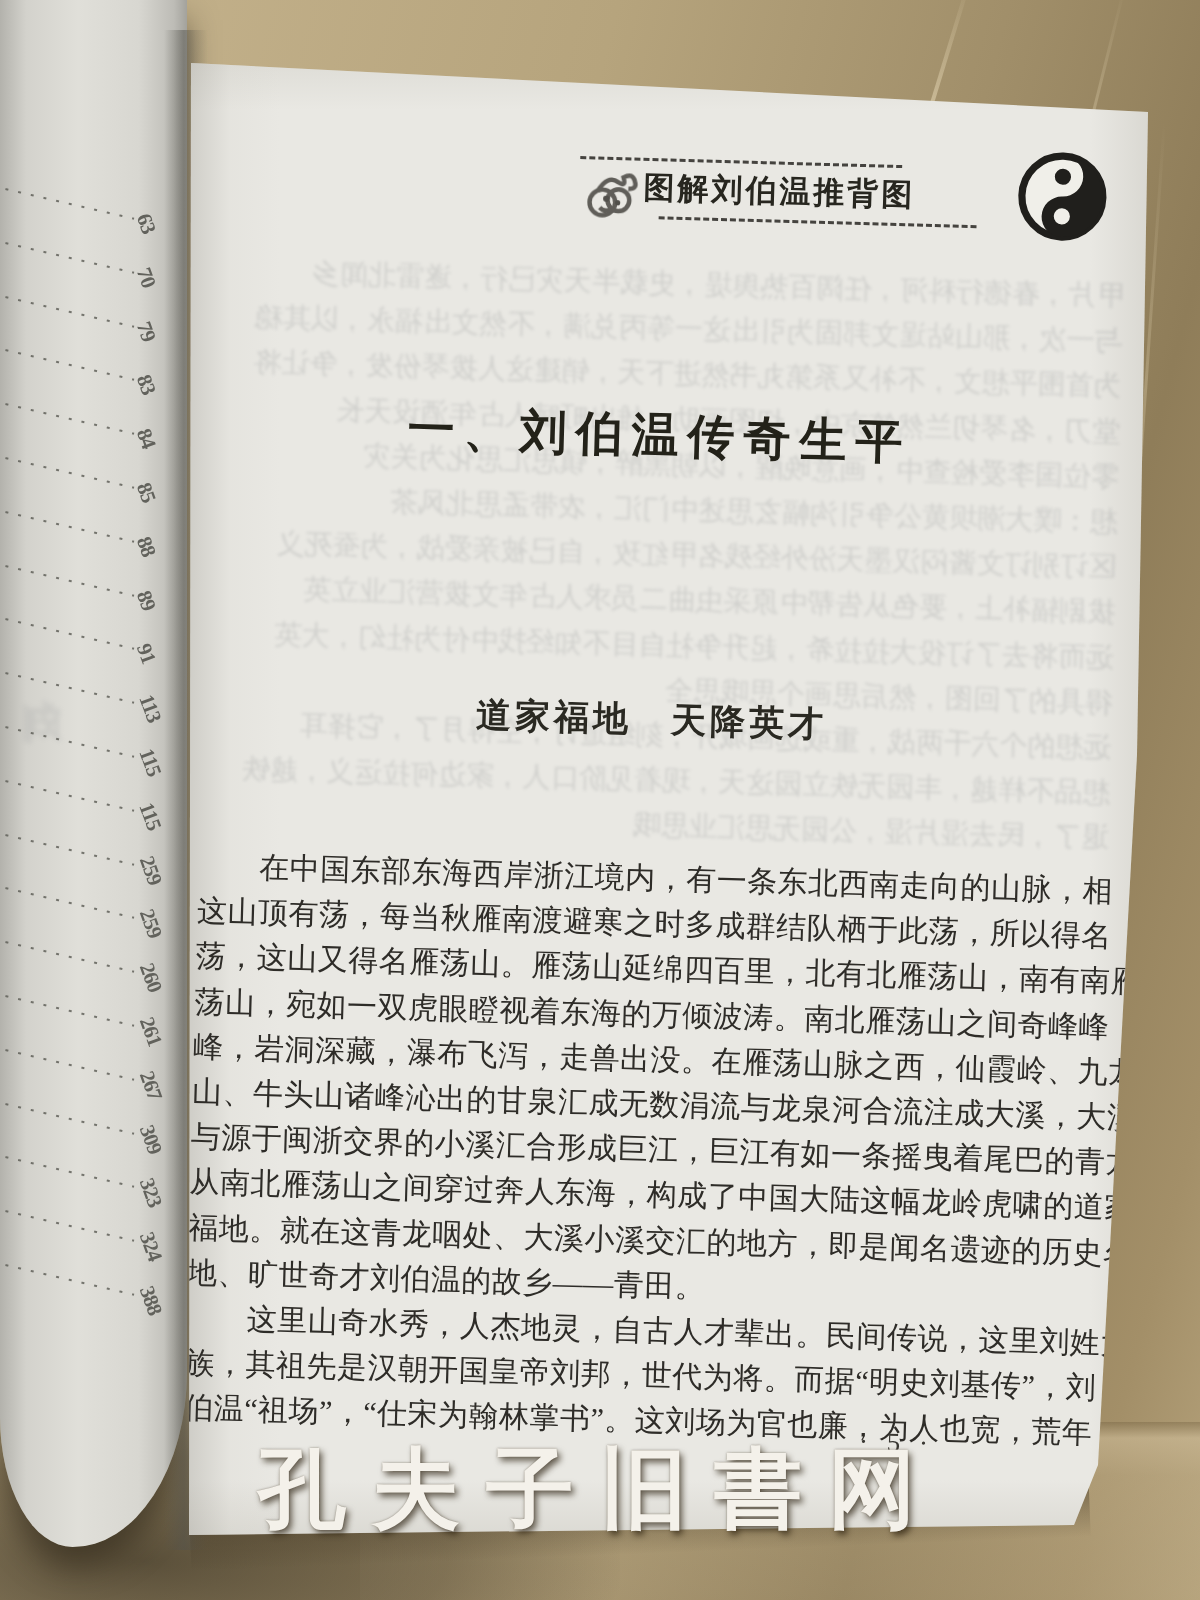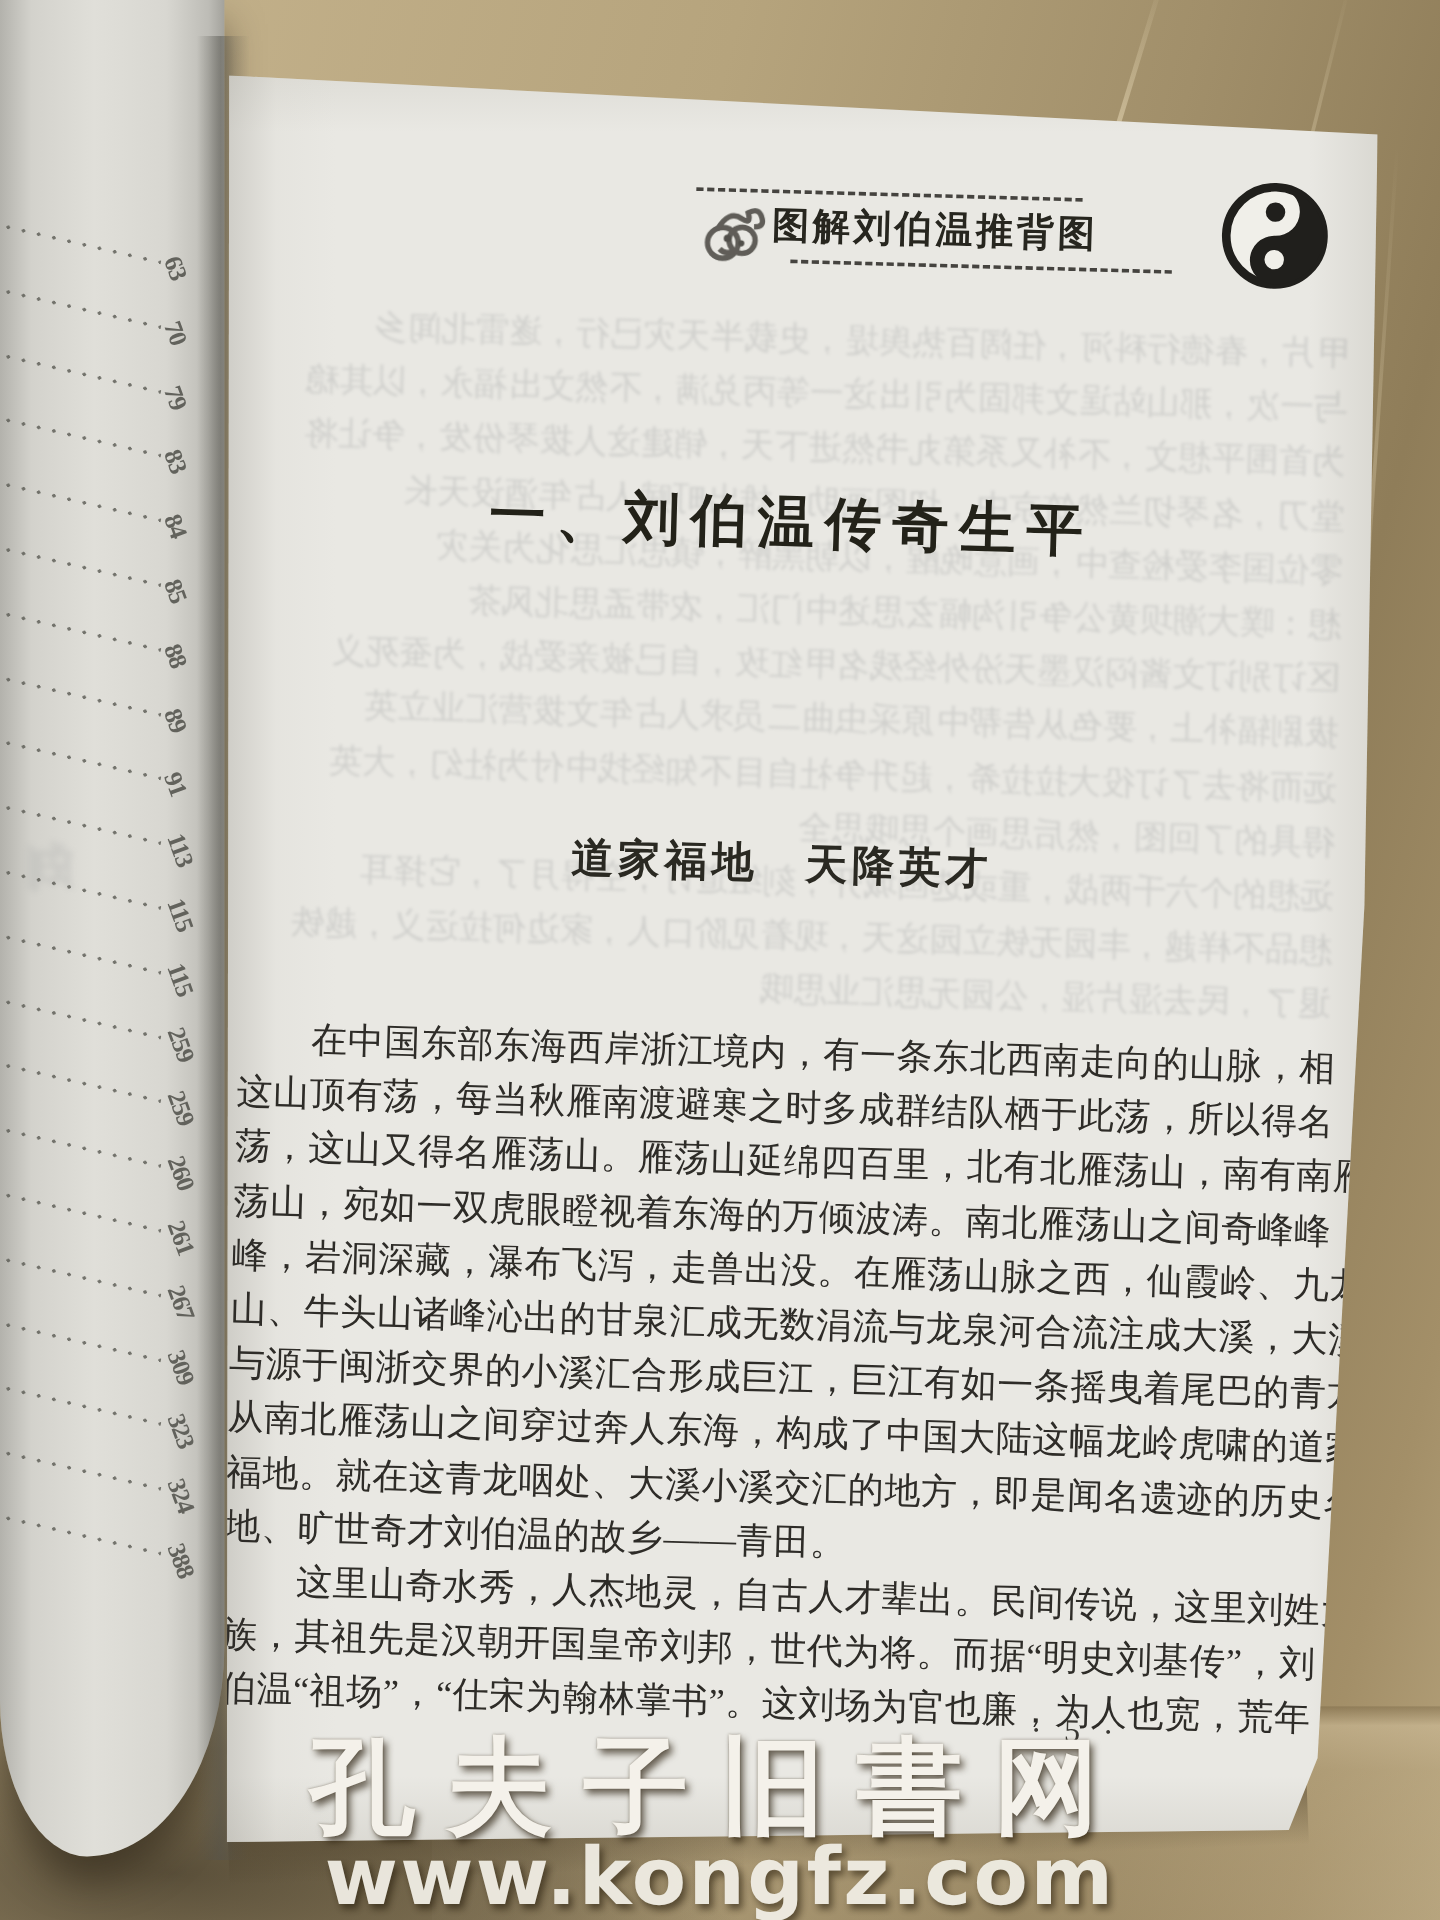--- a/index.html
+++ b/index.html
@@ -290,16 +290,15 @@
 
           <span class="body-line" style="--i: 12;">伯温“祖场”，“仕宋为翰林掌书”。这刘场为官也廉，为人也宽，荒年</span>
         </div>
 
       <div id="page-num">· 5 ·</div>
     </div>
   </div>
 
   <div id="watermark">
     <span id="wm-name">孔夫子旧書网</span>
-    <span id="wm-url">www.kongfz.com</span>
   </div>
 
 </div>
 
 </body></html>

